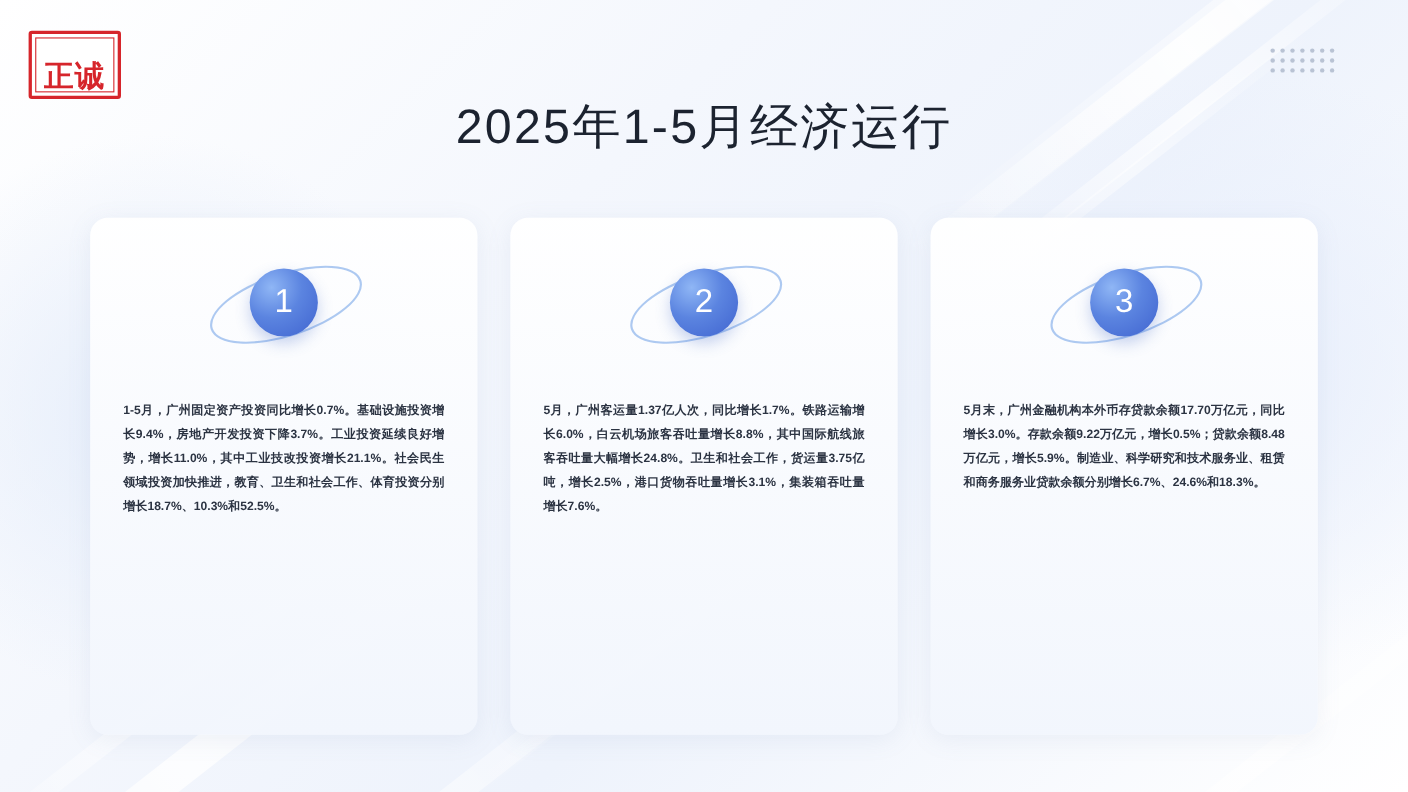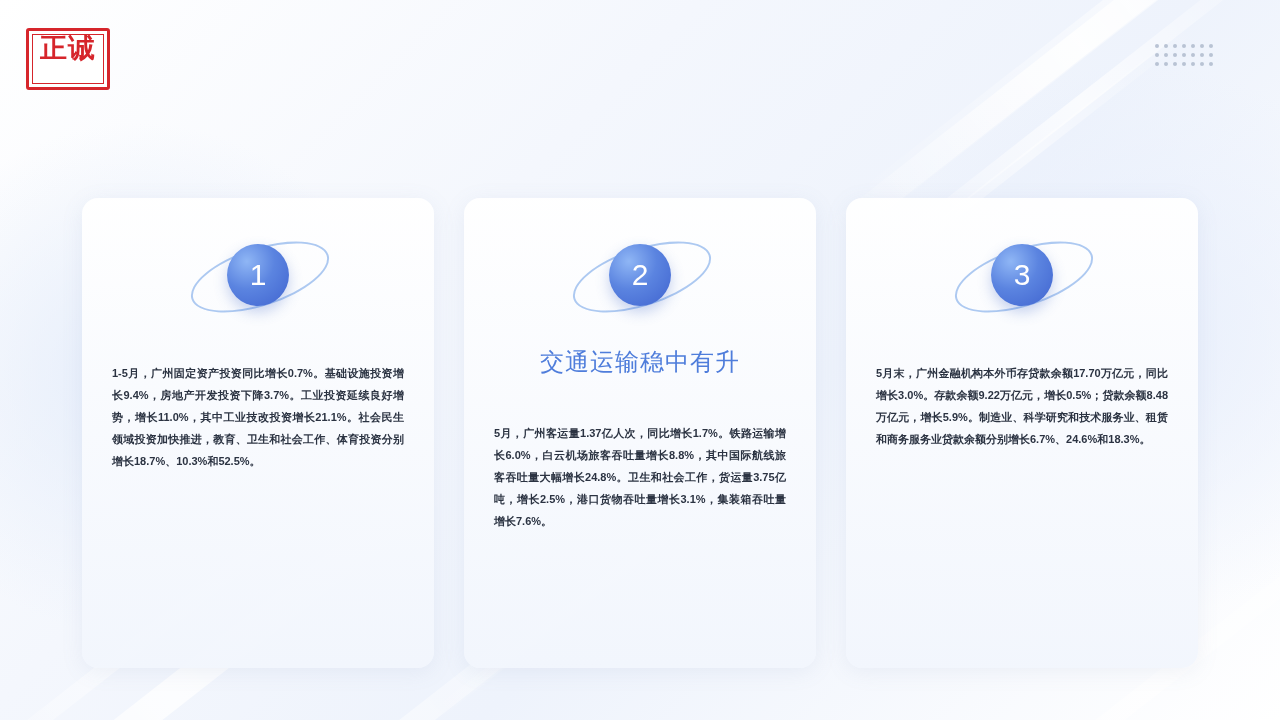--- a/index.html
+++ b/index.html
@@ -70,21 +70,21 @@
     align-items: center;
     justify-content: center;
     background: #ffffff;
   }
   .logo-inner {
     width: 72px;
     height: 50px;
     border: 1px solid #d6252b;
     box-sizing: border-box;
     display: flex;
-    align-items: flex-start;
+    align-items: flex-end;
     justify-content: center;
   }
   .logo-text {
     color: #d6252b;
     font-family: "Liberation Serif", serif;
     font-weight: bold;
     font-size: 27px;
     letter-spacing: 1px;
     line-height: 1;
     white-space: nowrap;
@@ -239,37 +239,37 @@
       <i></i>
     <i></i>
       <i></i>
       <i></i>
       <i></i>
       <i></i>
       <i></i>
       <i></i>
   </div>
 
+  <div class="title">2025年1-5月经济运行</div>
 
   <div class="cards">
 
     <div class="card">
       <div class="badge-wrap">
         <div class="ring"></div>
         <div class="badge">1</div>
       </div>
       <div class="card-body">1-5月，广州固定资产投资同比增长0.7%。基础设施投资增长9.4%，房地产开发投资下降3.7%。工业投资延续良好增势，增长11.0%，其中工业技改投资增长21.1%。社会民生领域投资加快推进，教育、卫生和社会工作、体育投资分别增长18.7%、10.3%和52.5%。</div>
     </div>
 
     <div class="card">
       <div class="badge-wrap">
         <div class="ring"></div>
         <div class="badge">2</div>
       </div>
-      <div class="card-title">交通运输稳中有升</div>
       <div class="card-body">5月，广州客运量1.37亿人次，同比增长1.7%。铁路运输增长6.0%，白云机场旅客吞吐量增长8.8%，其中国际航线旅客吞吐量大幅增长24.8%。卫生和社会工作，货运量3.75亿吨，增长2.5%，港口货物吞吐量增长3.1%，集装箱吞吐量增长7.6%。</div>
     </div>
 
     <div class="card">
       <div class="badge-wrap">
         <div class="ring"></div>
         <div class="badge">3</div>
       </div>
       <div class="card-body">5月末，广州金融机构本外币存贷款余额17.70万亿元，同比增长3.0%。存款余额9.22万亿元，增长0.5%；贷款余额8.48万亿元，增长5.9%。制造业、科学研究和技术服务业、租赁和商务服务业贷款余额分别增长6.7%、24.6%和18.3%。</div>
     </div>

